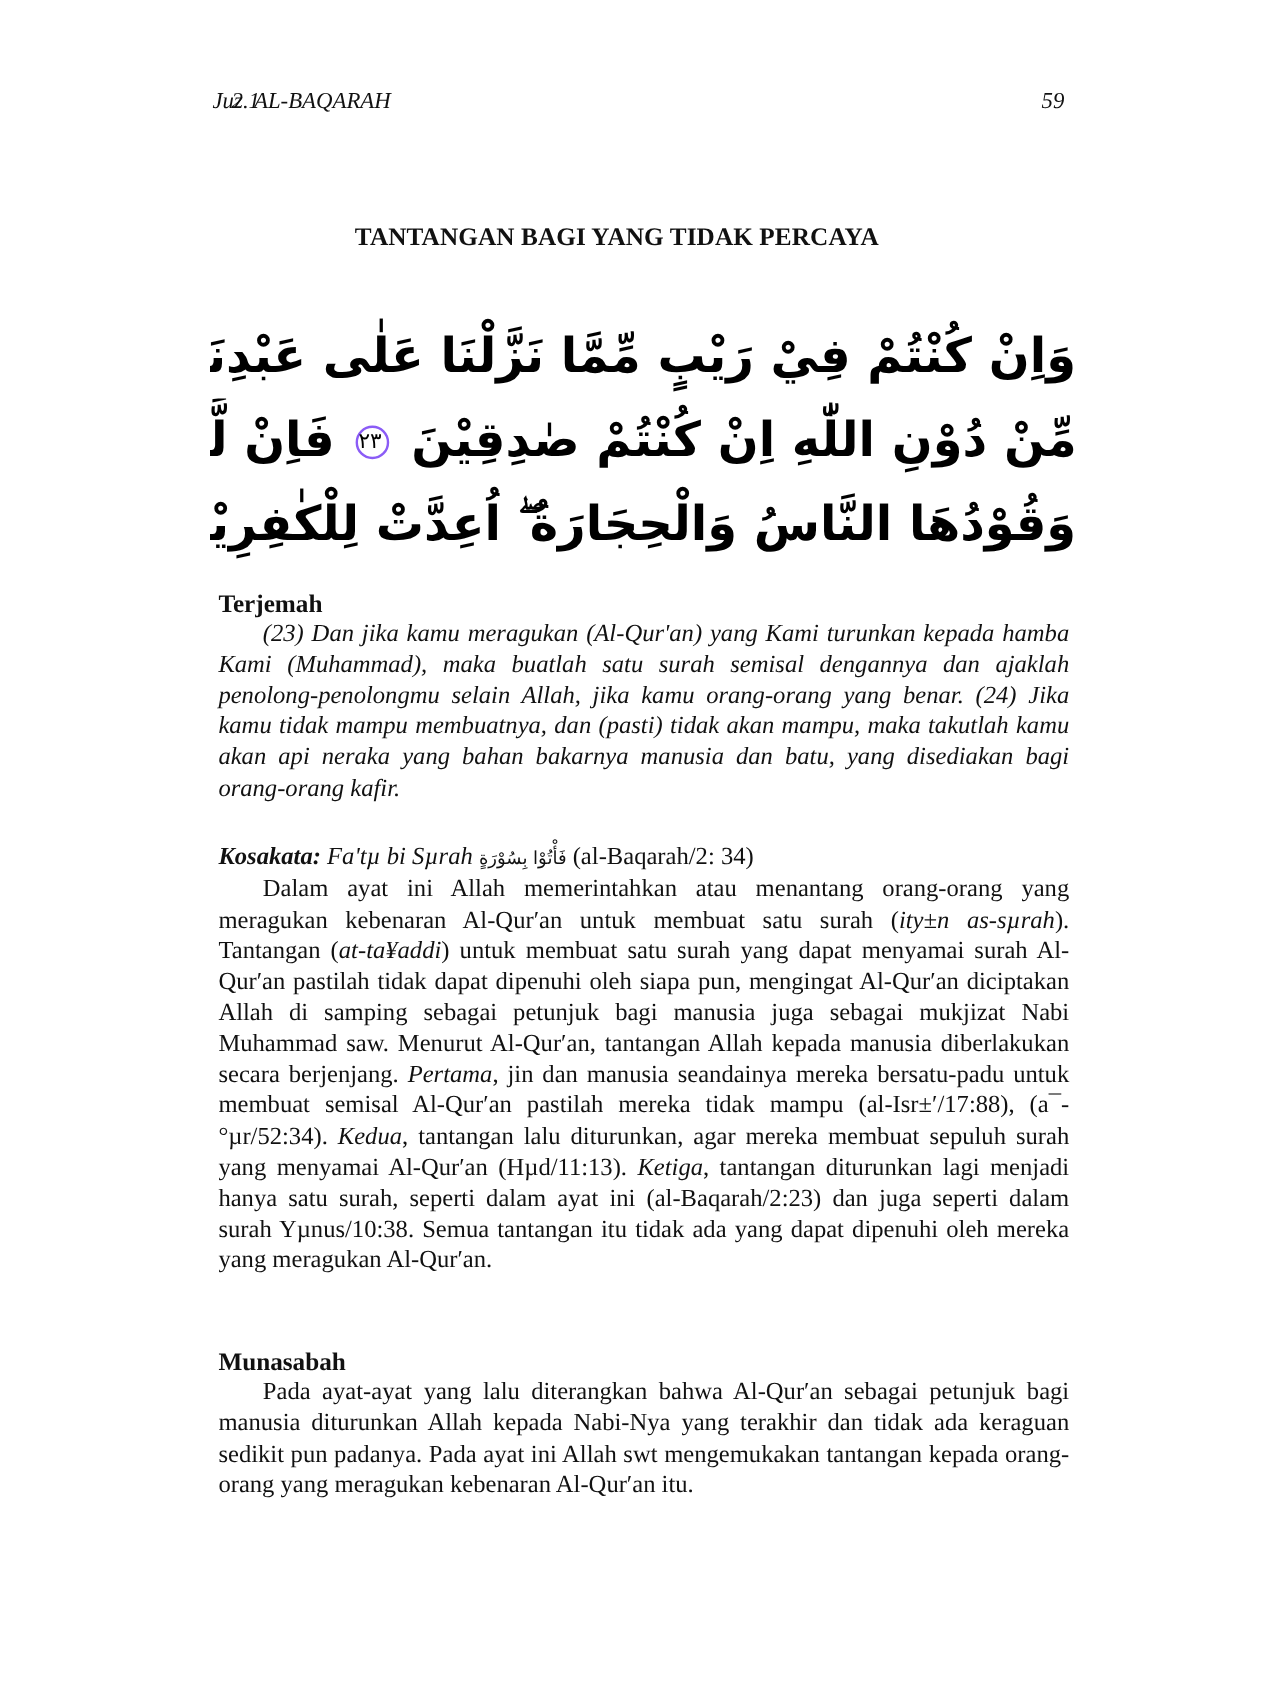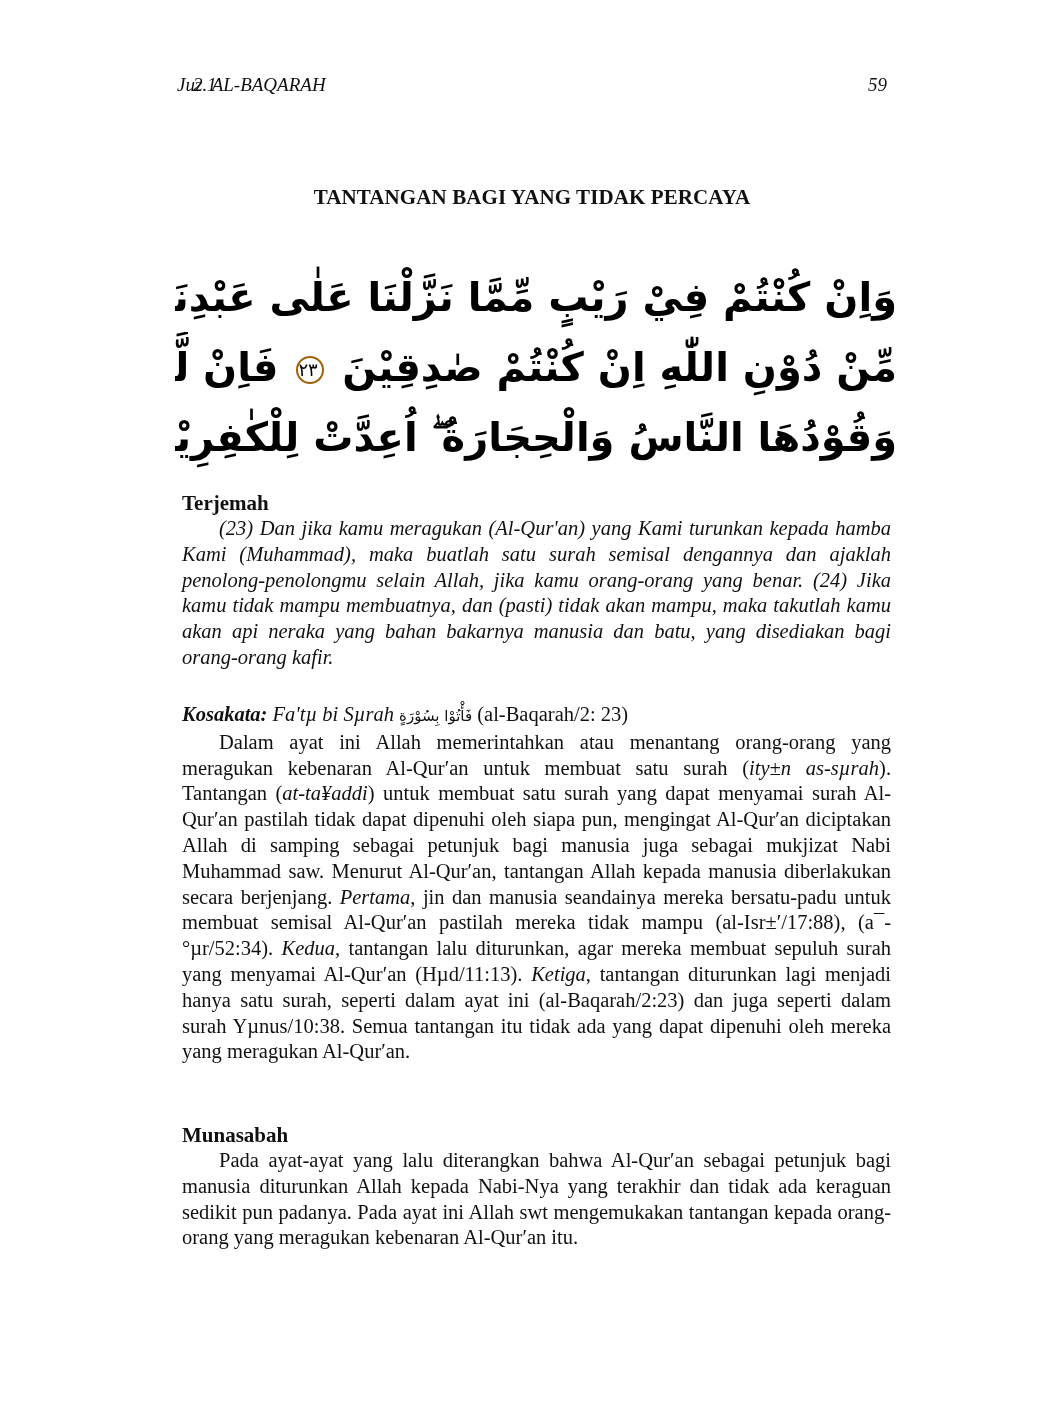--- a/index.html
+++ b/index.html
@@ -25,21 +25,21 @@
       line-height: 26px;
       font-style: italic;
     }
     .running-head .left { position: absolute; left: 0; top: 0; }
     .running-head .center { position: absolute; left: 16px; right: 0; top: 0; text-align: left; }
     .running-head .right { position: absolute; right: 0; top: 0; }
 
     .chapter-title {
       position: absolute;
       top: 184px;
-      left: 177px;
+      left: 159px;
       width: 710px;
       text-align: center;
       font-weight: bold;
       font-size: 21px;
       line-height: 27px;
       letter-spacing: 0.1px;
     }
 
     .arabic-block {
       position: absolute;
@@ -60,21 +60,21 @@
       text-align: justify;
       text-align-last: justify;
     }
     .arabic-line.last {
       text-align-last: right;
     }
     .ayah-marker {
       display: inline-block;
       font-size: 18px;
       font-weight: normal;
-      border: 2px solid #a16207;
+      border: 2px solid #8b5cf6;
       border-radius: 50%;
       width: 24px;
       height: 24px;
       line-height: 24px;
       text-align: center;
       vertical-align: middle;
       margin: 0 4px;
       direction: ltr;
     }
 
@@ -132,20 +132,20 @@
   <span class="arabic-line"><span>مِّنْ دُوْنِ اللّٰهِ اِنْ كُنْتُمْ صٰدِقِيْنَ</span> <span class="ayah-marker">٢٣</span> <span>فَاِنْ لَّمْ تَفْعَلُوْا وَلَنْ تَفْعَلُوْا فَاتَّقُوا النَّارَ الَّتِيْ</span></span>
   <span class="arabic-line last"><span>وَقُوْدُهَا النَّاسُ وَالْحِجَارَةُ ۖ اُعِدَّتْ لِلْكٰفِرِيْنَ</span> </span>
 </div>
 
 <div class="section" style="top:490px;">
   <h2 class="section-heading">Terjemah</h2>
   <p class="para italic">(23) Dan jika kamu meragukan (Al-Qur'an) yang Kami turunkan kepada hamba Kami (Muhammad), maka buatlah satu surah semisal dengannya dan ajaklah penolong-penolongmu selain Allah, jika kamu orang-orang yang benar. (24) Jika kamu tidak mampu membuatnya, dan (pasti) tidak akan mampu, maka takutlah kamu akan api neraka yang bahan bakarnya manusia dan batu, yang disediakan bagi orang-orang kafir.</p>
 </div>
 
 <div class="section" style="top:702px;">
-  <p class="kosakata-line"><span class="kosakata-label">Kosakata:</span> <i>Fa'tµ bi Sµrah</i> <span class="kosakata-arabic">فَأْتُوْا بِسُوْرَةٍ</span> <span>(al-Baqarah/2: 23)</span></p>
+  <p class="kosakata-line"><span class="kosakata-label">Kosakata:</span> <i>Fa'tµ bi Sµrah</i> <span class="kosakata-arabic">فَأْتُوْا بِسُوْرَةٍ</span> <span>(al-Baqarah/2: 34)</span></p>
   <p class="para"><span>Dalam ayat ini Allah memerintahkan atau menantang orang-orang yang meragukan kebenaran Al-Qur′an untuk membuat satu surah (</span><i>ity±n as-sµrah</i><span>). Tantangan (</span><i>at-ta¥addi</i><span>) untuk membuat satu surah yang dapat menyamai surah Al-Qur′an pastilah tidak dapat dipenuhi oleh siapa pun, mengingat Al-Qur′an diciptakan Allah di samping sebagai petunjuk bagi manusia juga sebagai mukjizat Nabi Muhammad saw. Menurut Al-Qur′an, tantangan Allah kepada manusia diberlakukan secara berjenjang. </span><i>Pertama</i><span>, jin dan manusia seandainya mereka bersatu-padu untuk membuat semisal Al-Qur′an pastilah mereka tidak mampu (al-Isr±′/17:88), (a¯-°µr/52:34). </span><i>Kedua</i><span>, tantangan lalu diturunkan, agar mereka membuat sepuluh surah yang menyamai Al-Qur′an (Hµd/11:13). </span><i>Ketiga</i><span>, tantangan diturunkan lagi menjadi hanya satu surah, seperti dalam ayat ini (al-Baqarah/2:23) dan juga seperti dalam surah Yµnus/10:38. Semua tantangan itu tidak ada yang dapat dipenuhi oleh mereka yang meragukan Al-Qur′an.</span></p>
 </div>
 
 <div class="section" style="top:1122px;">
   <h2 class="section-heading">Munasabah</h2>
   <p class="para">Pada ayat-ayat yang lalu diterangkan bahwa Al-Qur′an sebagai petunjuk bagi manusia diturunkan Allah kepada Nabi-Nya yang terakhir dan tidak ada keraguan sedikit pun padanya. Pada ayat ini Allah swt mengemukakan tantangan kepada orang-orang yang meragukan kebenaran Al-Qur′an itu.</p>
 </div>
 
 </body></html>

